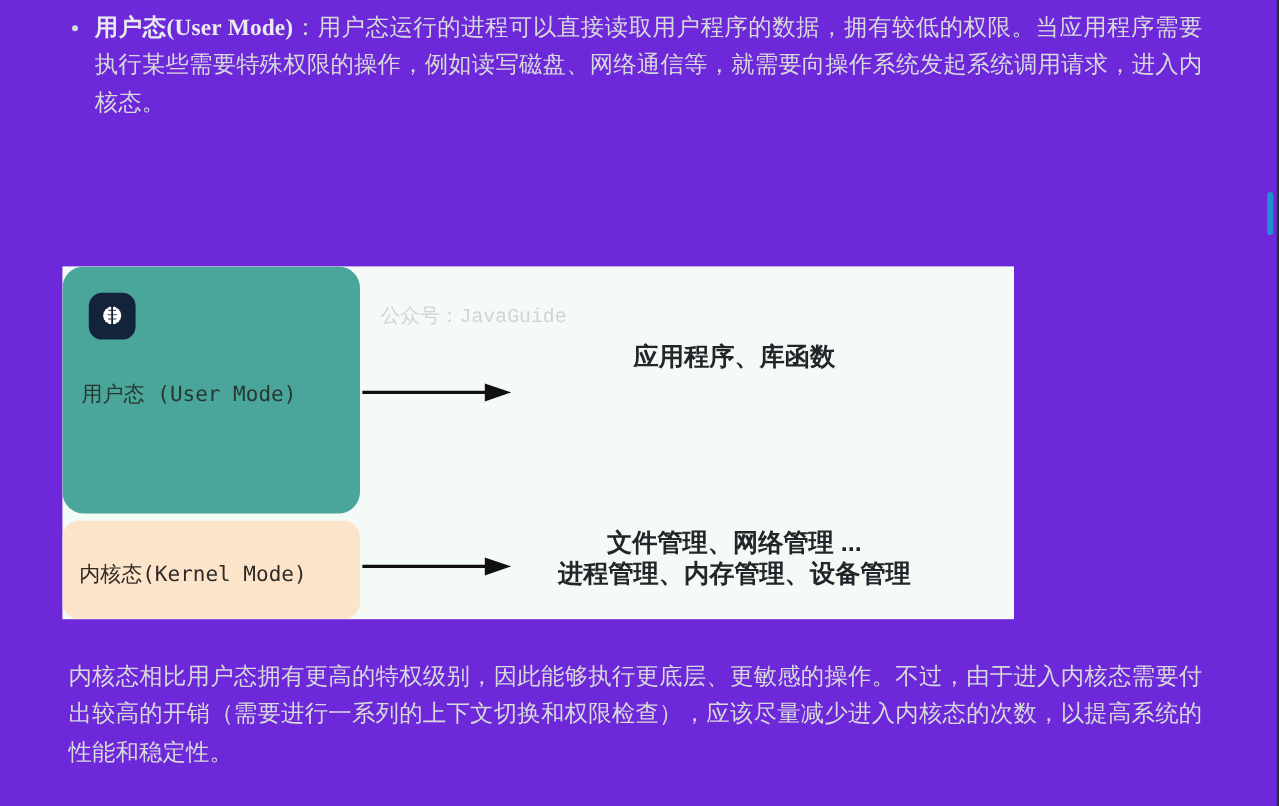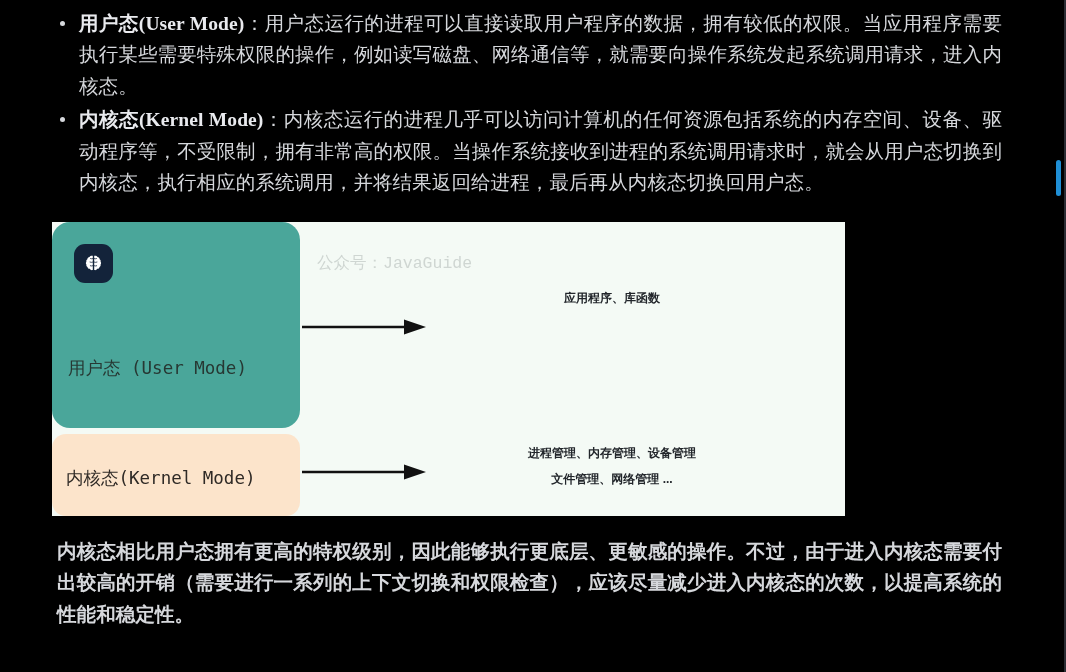--- a/index.html
+++ b/index.html
@@ -11,21 +11,21 @@
     height: 672px;
     background: #1d1e24;
     font-family: "Liberation Serif", "DejaVu Serif", serif;
     overflow: hidden;
     position: relative;
   }
 
   .page {
     position: absolute;
     inset: 0;
-    background: #000000;
+    background: #6d28d9;
   }
 
   
   .bullet-list {
     position: absolute;
     left: 57px;
     top: 8px;
     width: 945px;
   }
   .bullet-item {
@@ -95,21 +95,20 @@
   .box-label {
     position: absolute;
     color: #273833;
     font-family: "DejaVu Sans Mono", "Liberation Mono", monospace;
     font-size: 17.5px;
     white-space: nowrap;
   }
   .box-label.user {
     left: 16px;
     top: 94px;
-    margin-top: 40px;
   }
   .box-label.kernel {
     left: 14px;
     top: 244px;
     color: #2f2a26;
   }
 
   .watermark {
     position: absolute;
     left: 265px;
@@ -126,40 +125,39 @@
     height: 20px;
   }
   .arrow.user-arrow { left: 248px; top: 95px; width: 128px; }
   .arrow.kernel-arrow { left: 248px; top: 240px; width: 128px; }
 
   .side-text {
     position: absolute;
     color: #22262b;
     font-family: "Liberation Sans", "DejaVu Sans", sans-serif;
     font-weight: bold;
-    font-size: 12px;
+    font-size: 21px;
     line-height: 26px;
     text-align: center;
     white-space: nowrap;
   }
   .side-text.user-text { left: 340px; top: 63px; width: 440px; }
   .side-text.kernel-text { left: 340px; top: 218px; width: 440px; }
 
   
   .closing {
     position: absolute;
     left: 57px;
-    top: 536px;
+    top: 549px;
     width: 945px;
     color: #d6d8dc;
     font-size: 19.5px;
     line-height: 31.4px;
     letter-spacing: 0.1px;
     text-align: justify;
-    font-weight: bold;
   }
 
   
   .scrollbar-track {
     position: absolute;
     right: 2px;
     top: 0;
     width: 10px;
     height: 672px;
     background: transparent;
@@ -187,24 +185,20 @@
 
 <div class="page">
 
   <div class="bullet-list">
 
     <div class="bullet-item">
       <span class="dot"></span>
       <span class="term">用户态(User Mode)</span><span>：</span><span>用户态运行的进程可以直接读取用户程序的数据，拥有较低的权限。当应用程序需要执行某些需要特殊权限的操作，例如读写磁盘、网络通信等，就需要向操作系统发起系统调用请求，进入内核态。</span>
     </div>
 
-    <div class="bullet-item">
-      <span class="dot"></span>
-      <span class="term">内核态(Kernel Mode)</span><span>：</span><span>内核态运行的进程几乎可以访问计算机的任何资源包括系统的内存空间、设备、驱动程序等，不受限制，拥有非常高的权限。当操作系统接收到进程的系统调用请求时，就会从用户态切换到内核态，执行相应的系统调用，并将结果返回给进程，最后再从内核态切换回用户态。</span>
-    </div>
 
   </div>
 
   <div class="diagram">
 
     <div class="box-user"></div>
     <div class="box-kernel"></div>
 
     <div class="brain-badge">
       <svg width="21" height="21" viewBox="0 0 24 24">
@@ -231,22 +225,22 @@
     <svg class="arrow kernel-arrow" viewBox="0 0 128 20">
       <line x1="2" y1="10" x2="106" y2="10" stroke="#111111" stroke-width="2.6"></line>
       <polygon points="104,2.5 126,10 104,17.5" fill="#111111"></polygon>
     </svg>
 
     <div class="side-text user-text">
       <div>应用程序、库函数</div>
     </div>
 
     <div class="side-text kernel-text">
+      <div>文件管理、网络管理 ...</div>
       <div>进程管理、内存管理、设备管理</div>
-      <div>文件管理、网络管理 ...</div>
     </div>
 
   </div>
 
   <div class="closing">内核态相比用户态拥有更高的特权级别，因此能够执行更底层、更敏感的操作。不过，由于进入内核态需要付出较高的开销（需要进行一系列的上下文切换和权限检查），应该尽量减少进入内核态的次数，以提高系统的性能和稳定性。</div>
 
   <div class="scrollbar-edge"></div>
   <div class="scrollbar-track">
     <div class="scrollbar-thumb"></div>
   </div>

